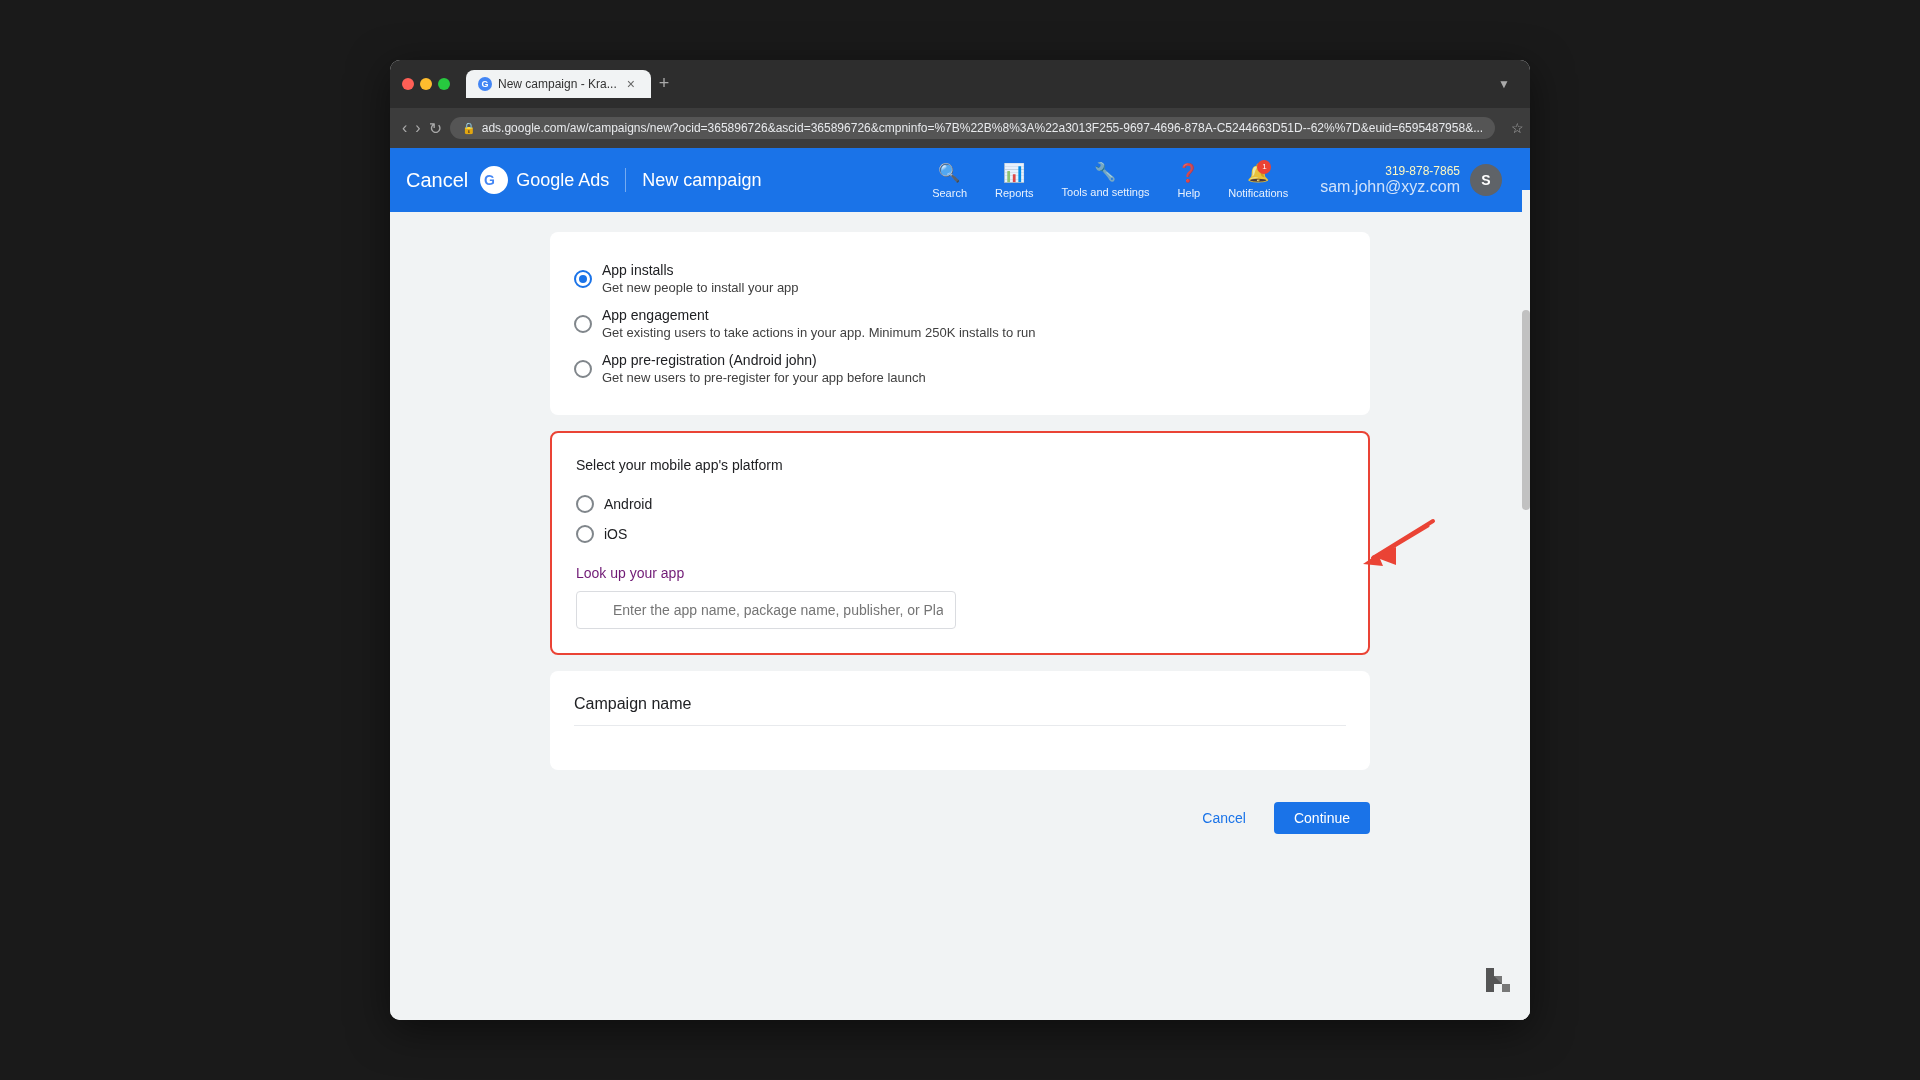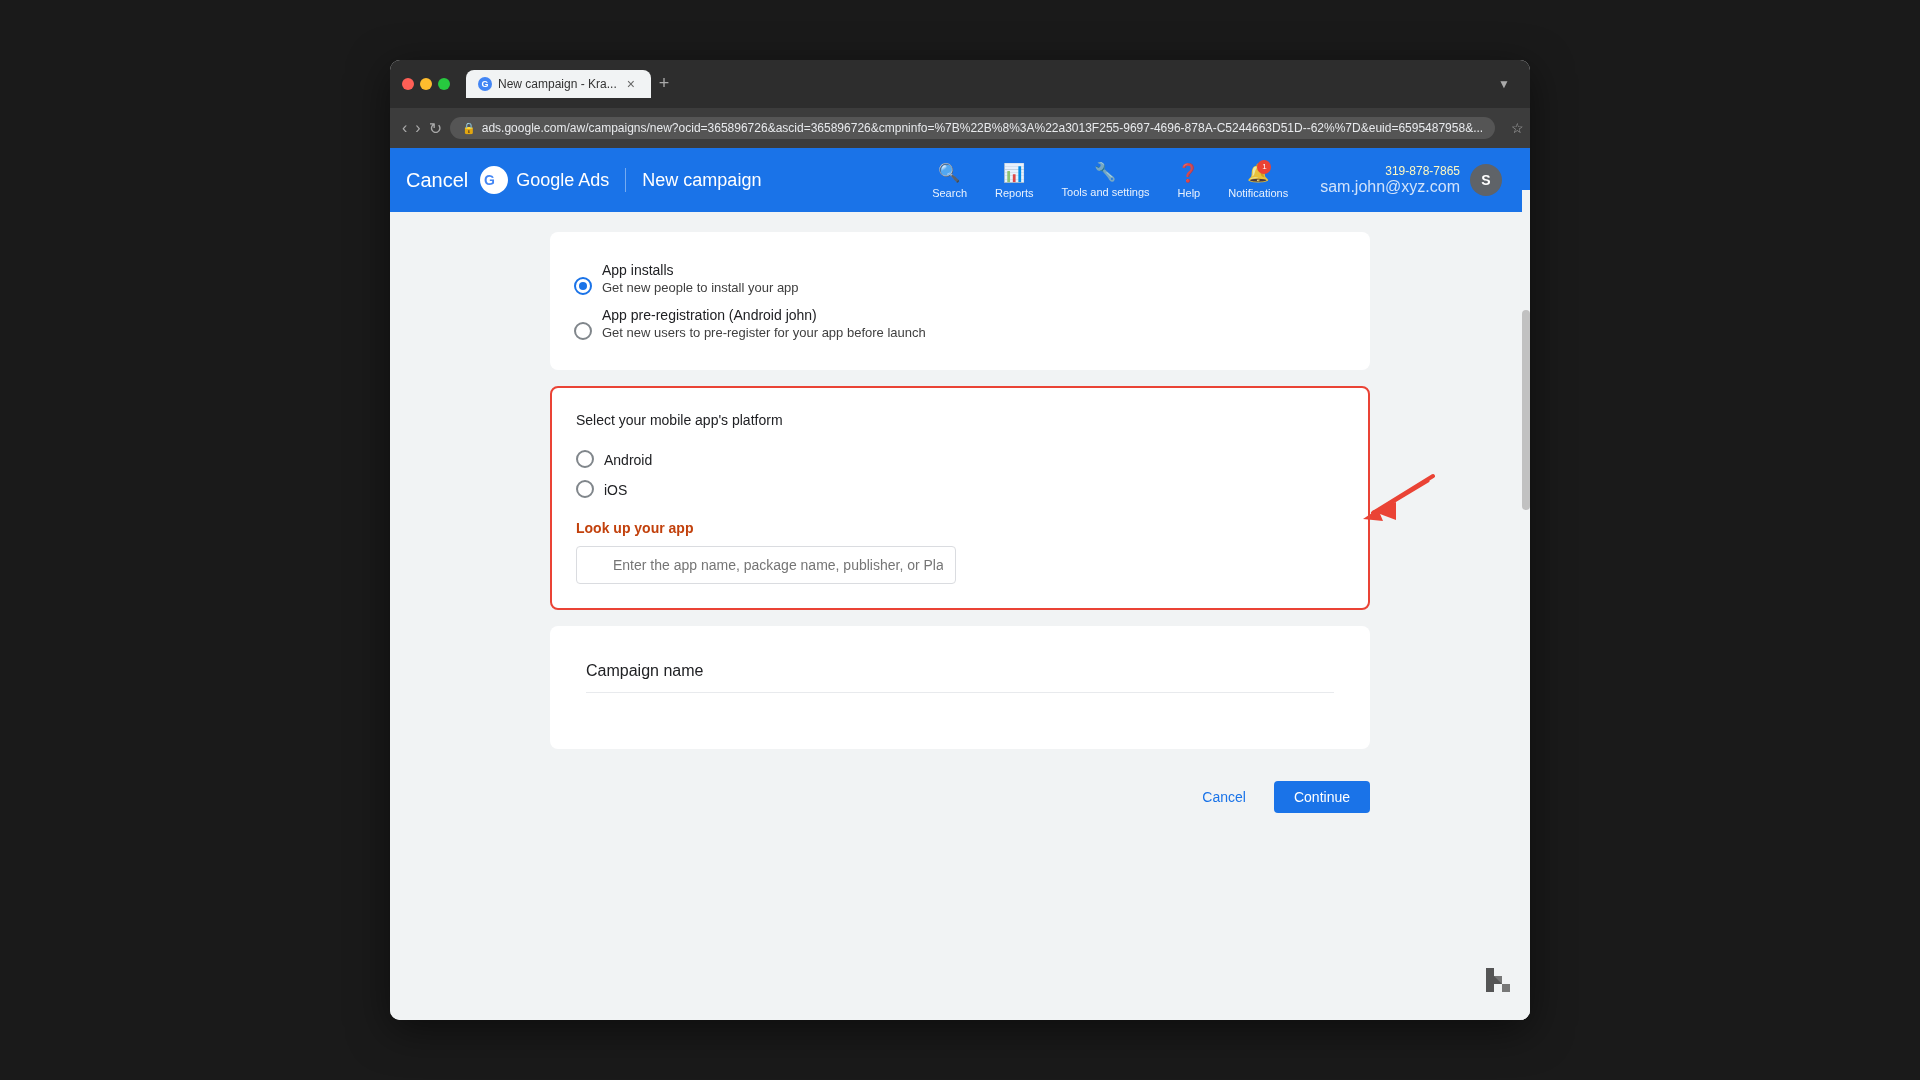--- a/index.html
+++ b/index.html
@@ -306,21 +306,21 @@
 
     .campaign-section {
       background: white;
       border-radius: 8px;
       padding: 24px;
       margin-bottom: 16px;
     }
 
     .option-item {
       display: flex;
-      align-items: flex-end;
+      align-items: center;
       gap: 10px;
       padding: 6px 0;
     }
 
     .radio-circle {
       width: 18px;
       height: 18px;
       border-radius: 50%;
       border: 2px solid #80868b;
       cursor: pointer;
@@ -369,22 +369,22 @@
 
     .section-title {
       font-size: 14px;
       font-weight: 500;
       color: #202124;
       margin-bottom: 16px;
     }
 
     .lookup-section-title {
       font-size: 14px;
-      font-weight: 700;
-      color: #c2410c;
+      font-weight: 400;
+      color: #701a75;
       margin-top: 16px;
       margin-bottom: 10px;
     }
 
     .app-search-input {
       width: 380px;
       border: 1px solid #dadce0;
       border-radius: 4px;
       padding: 10px 12px 10px 36px;
       font-size: 14px;
@@ -405,21 +405,21 @@
       transform: translateY(-50%);
       color: #80868b;
       font-size: 14px;
       pointer-events: none;
     }
 
     
     .campaign-name-section {
       background: white;
       border-radius: 8px;
-      padding: 36px;
+      padding: 24px;
       margin-bottom: 16px;
     }
 
     .campaign-name-section-title {
       font-size: 16px;
       font-weight: 500;
       color: #202124;
       margin-bottom: 20px;
       padding-bottom: 12px;
       border-bottom: 1px solid #e8eaed;
@@ -595,20 +595,29 @@
       <div class="option-item">
         <div class="radio-circle selected">
           <div class="radio-dot visible"></div>
         </div>
         <div class="option-text">
           <h4>App installs</h4>
           <p>Get new people to install your app</p>
         </div>
       </div>
 
+      <div class="option-item">
+        <div class="radio-circle">
+          
+        </div>
+        <div class="option-text">
+          <h4>App engagement</h4>
+          <p>Get existing users to take actions in your app. Minimum 250K installs to run</p>
+        </div>
+      </div>
 
       <div class="option-item">
         <div class="radio-circle">
           
         </div>
         <div class="option-text">
           <h4>App pre-registration (Android john)</h4>
           <p>Get new users to pre-register for your app before launch</p>
         </div>
       </div>

